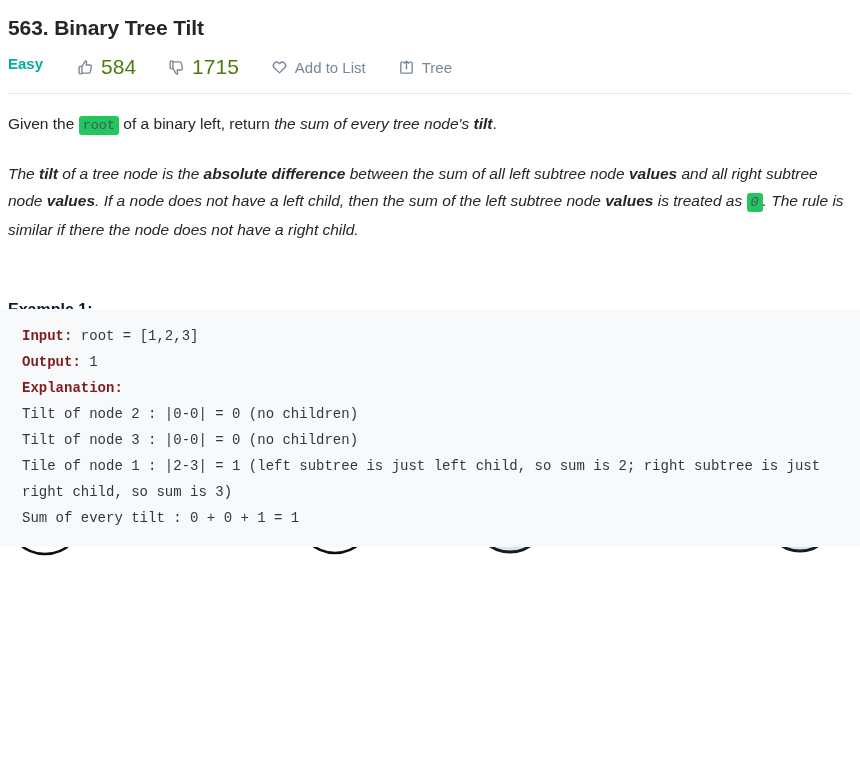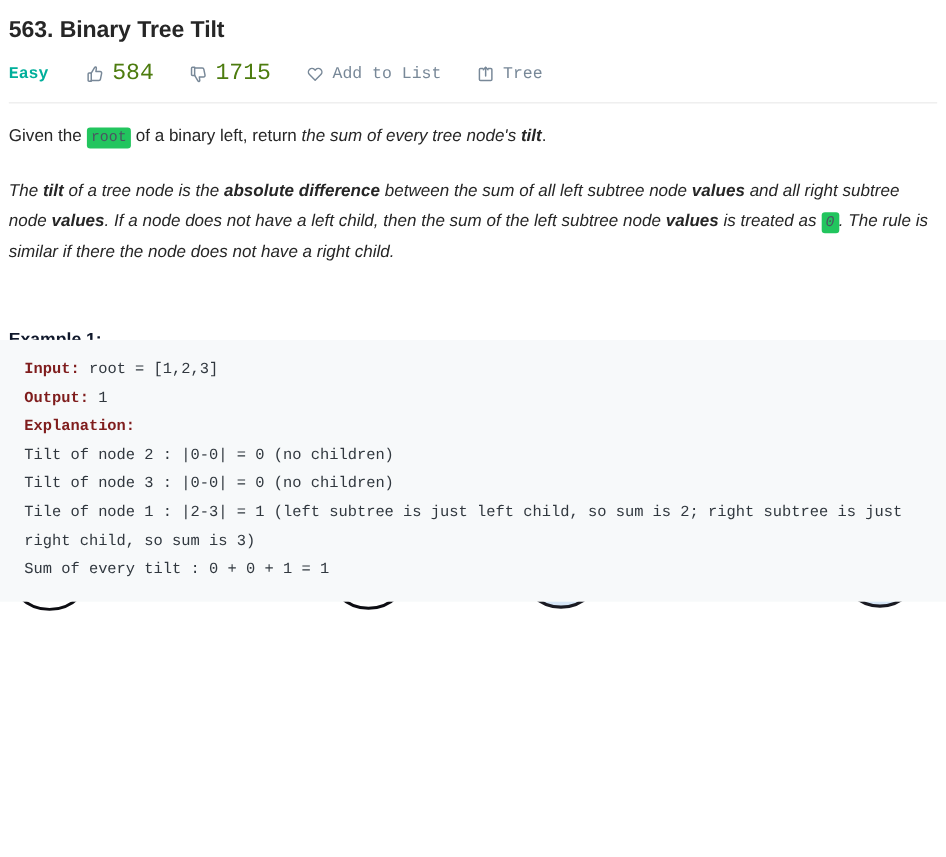--- a/index.html
+++ b/index.html
@@ -31,25 +31,23 @@
     font-size: 21px;
     line-height: 28px;
     font-weight: bold;
     color: #262626;
     letter-spacing: -0.1px;
   }
 
   
   .meta-row {
     display: flex;
-    align-items: center;
     gap: 0;
     padding-top: 13px;
     height: 24px;
-    font-family: Liberation Mono, monospace;
   }
   .difficulty {
     font-size: 15px;
     font-weight: bold;
     color: #00af9b;
     margin-right: 34px;
   }
   .meta-item {
     display: flex;
     align-items: center;

